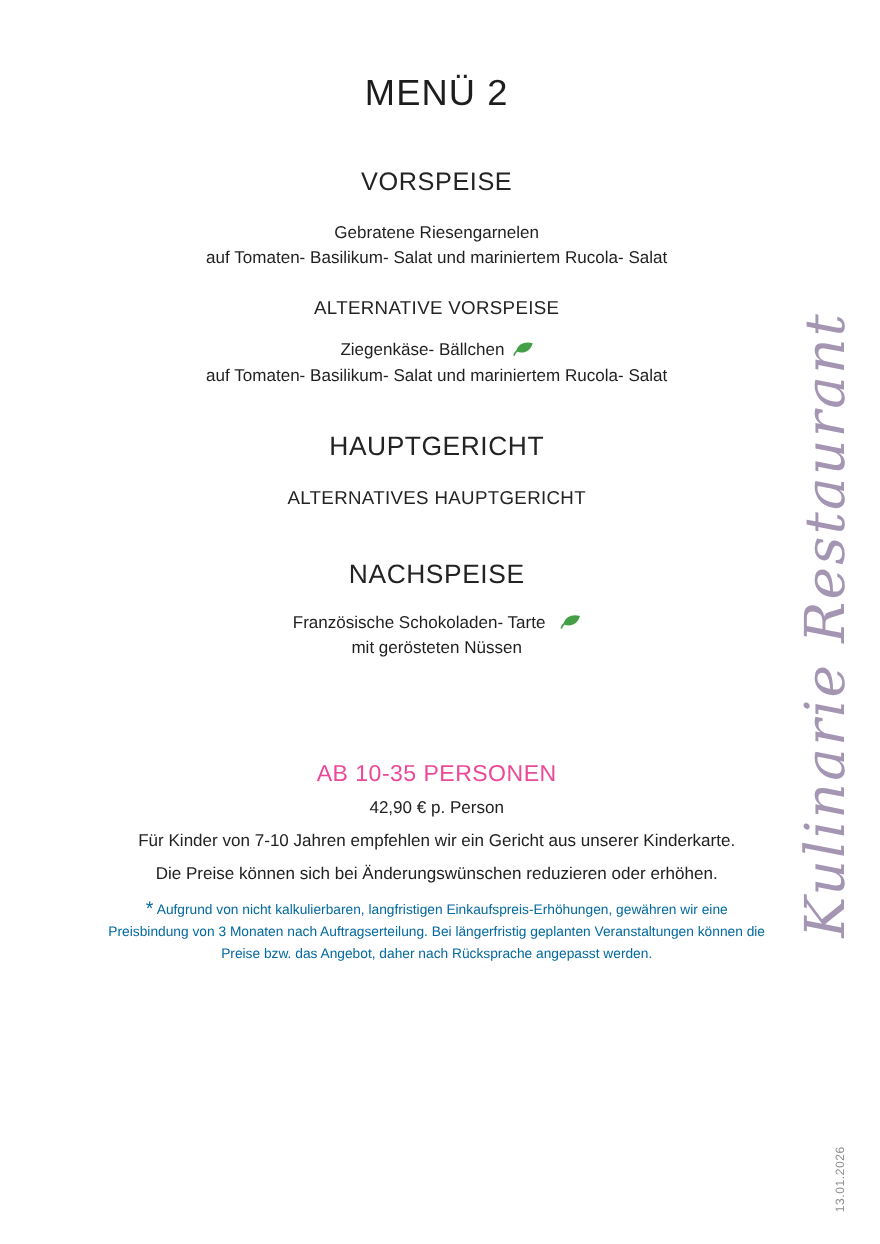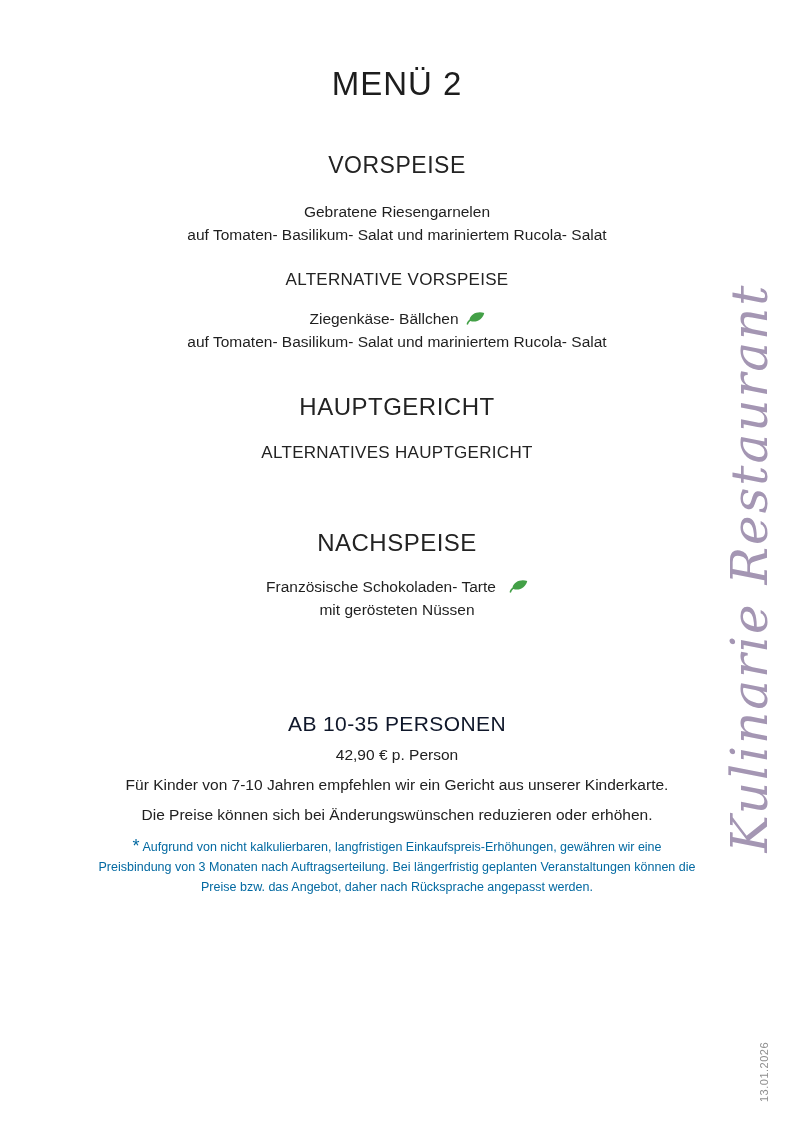--- a/index.html
+++ b/index.html
@@ -28,21 +28,21 @@
   }
   .section-heading {
     font-size: 23px;
     line-height: 30px;
     letter-spacing: 0.5px;
     color: #232323;
     font-weight: 400;
   }
   .heading-vorspeise   { margin-top: 44px; text-align: center; }
   .heading-haupt       { margin-top: 38px; font-size: 24px; line-height: 32px; }
-  .heading-nachspeise  { margin-top: 62px; font-size: 24px; line-height: 32px; }
+  .heading-nachspeise  { margin-top: 42px; font-size: 24px; line-height: 32px; }
   .alt-heading {
     font-size: 17px;
     line-height: 24px;
     letter-spacing: 0.3px;
     color: #232323;
     font-weight: 400;
   }
   .alt-heading-vorspeise { margin-top: 22px; }
   .alt-heading-haupt     { margin-top: 18px; }
   .dish {
@@ -60,21 +60,21 @@
     vertical-align: -2px;
     margin-left: 6px;
     display: inline-block;
   }
   .leaf-wide { margin-left: 12px; }
   .persons-heading {
     margin-top: 89px;
     font-size: 21px;
     line-height: 28px;
     letter-spacing: 0.4px;
-    color: #0f172a;
+    color: #ec4899;
     font-weight: 400;
   }
   .price-line {
     margin-top: 6px;
     font-size: 15.5px;
     line-height: 22px;
   }
   .note-line {
     margin-top: 8px;
     font-size: 15.5px;

